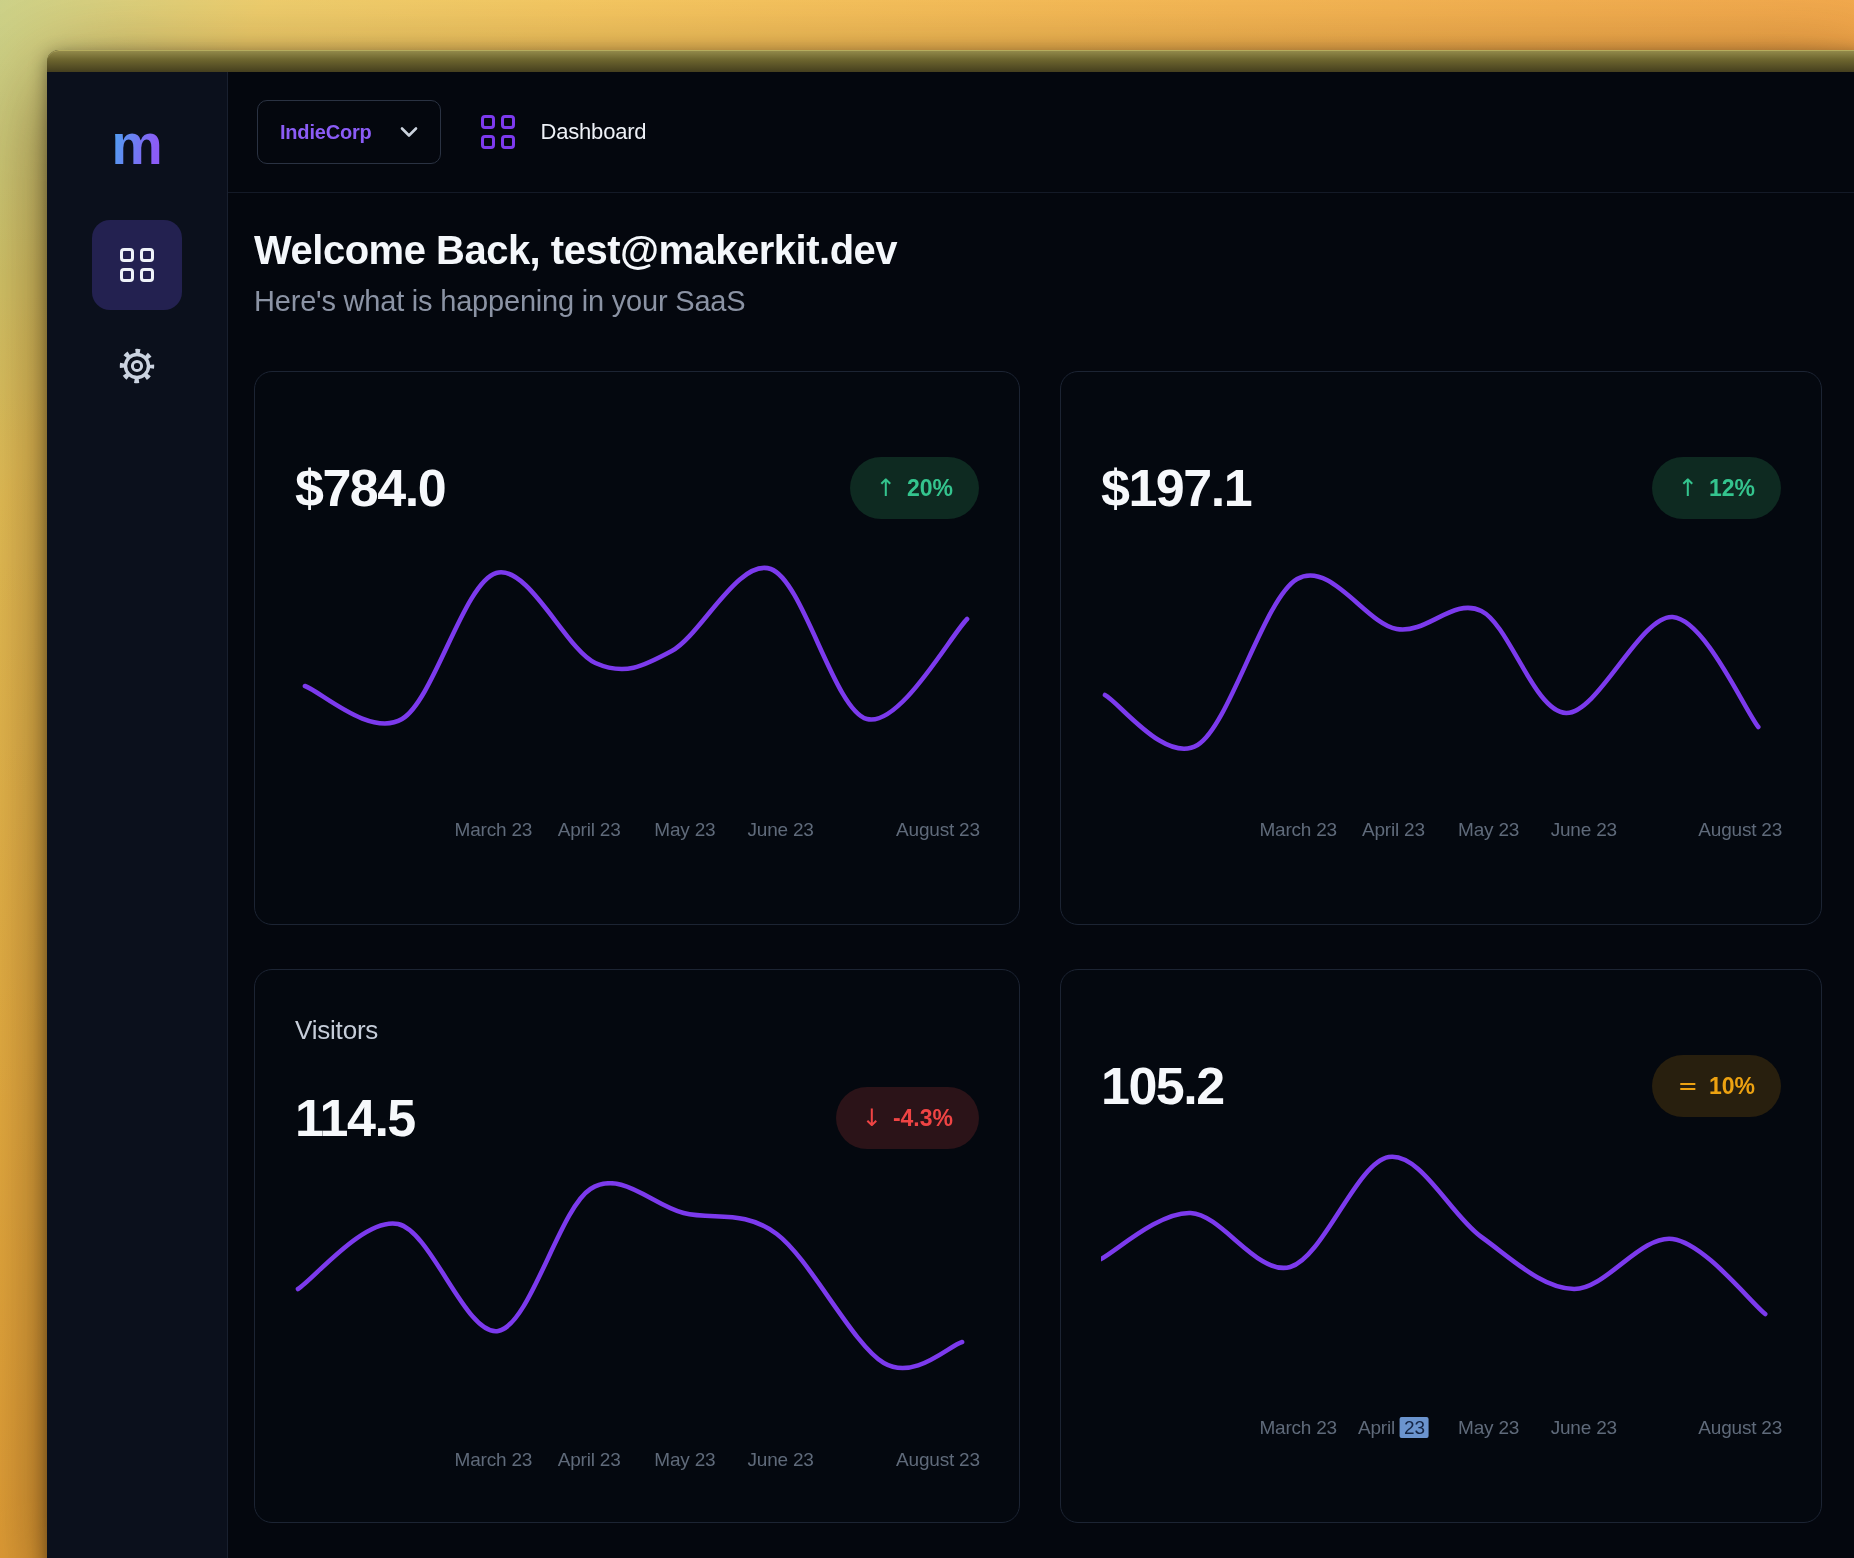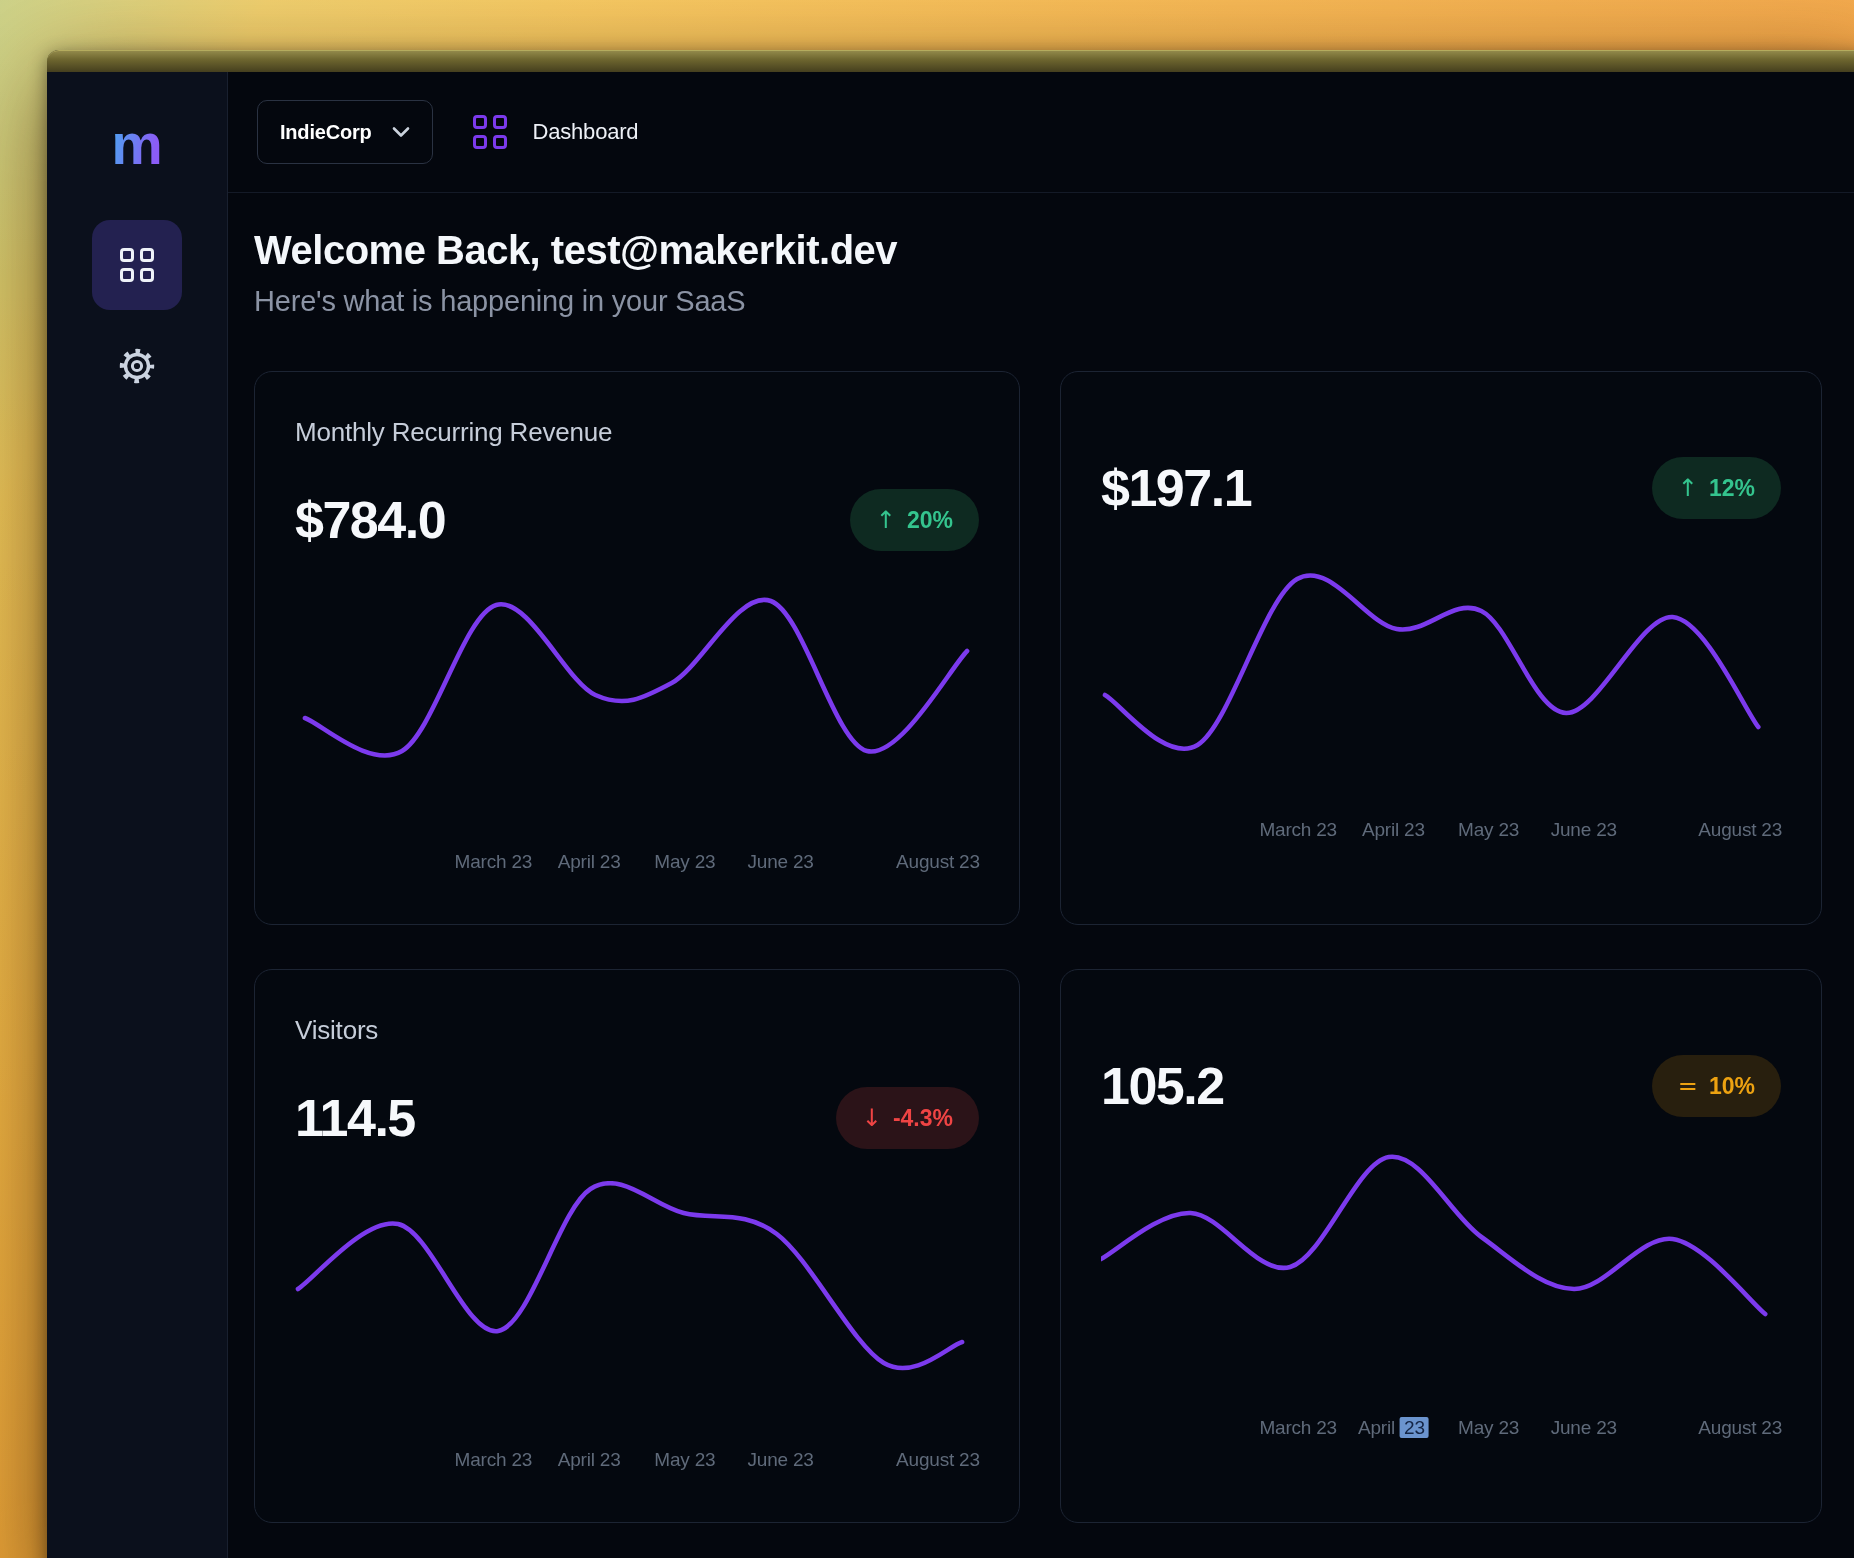--- a/index.html
+++ b/index.html
@@ -33,23 +33,23 @@
     display:flex;align-items:center;justify-content:center;cursor:pointer;}
   .grid-ico{display:grid;grid-template-columns:repeat(2,auto);gap:6px;}
   .grid-ico i{display:block;width:14px;height:14px;border:3px solid currentColor;border-radius:4px;box-sizing:border-box;}
   .ico-white{color:#eef2f8;}
   .ico-purple{color:#7c3aed;}
   .gear-btn{margin-top:34px;width:44px;height:44px;display:flex;align-items:center;justify-content:center;cursor:pointer;}
   
   .main{flex:1;display:flex;flex-direction:column;min-width:0;}
   .topbar{height:121px;flex:0 0 121px;border-bottom:1px solid #141a27;
     display:flex;align-items:center;padding-left:29px;box-sizing:border-box;}
-  .ws-btn{display:flex;align-items:center;gap:20px;height:64px;padding:0 22px;
+  .ws-btn{display:flex;align-items:center;gap:28px;height:64px;padding:0 22px;
     border:1px solid #2a3242;border-radius:10px;background:transparent;cursor:pointer;
-    font-size:20px;font-weight:600;color:#ffffff;letter-spacing:-.2px;}
+    font-size:20px;font-weight:600;color:#8b5cf6;letter-spacing:-.2px;}
   .page-head{display:flex;align-items:center;gap:26px;margin-left:40px;}
   .page-title{font-size:22px;font-weight:500;color:#eef1f7;letter-spacing:-.2px;}
   
   .content{padding:34px 0 0 26px;}
   .welcome-title{font-size:40px;font-weight:600;color:#f4f7fb;letter-spacing:-.5px;line-height:46px;}
   .welcome-sub{margin-top:10px;font-size:29px;color:#8b93a4;letter-spacing:-.2px;line-height:36px;}
   .cards{margin-top:52px;display:grid;grid-template-columns:766px 762px;column-gap:40px;row-gap:44px;}
   .card{height:554px;box-sizing:border-box;border:1px solid #1c2433;border-radius:18px;
     background:#04080f;padding:44px 40px 0 40px;display:flex;flex-direction:column;overflow:hidden;}
   .card-title{font-size:26px;color:#c6cdd9;letter-spacing:-.2px;line-height:32px;}
@@ -116,21 +116,20 @@
           <span class="page-title">Dashboard</span>
         </div>
       </div>
 
       <div class="content">
         <div class="welcome-title">Welcome Back, test@makerkit.dev</div>
         <div class="welcome-sub">Here's what is happening in your SaaS</div>
 
         <div class="cards" id="cards">
   <div class="card">
-    <div class="card-title">Monthly Recurring Revenue</div>
     <div class="value-row">
       <div class="card-value">$784.0</div>
       <span class="badge" style="background: rgb(14, 42, 33); color: rgb(52, 196, 142);">
         <span class="b-ico">↑</span>
         <span class="b-label">20%</span>
       </span>
     </div>
     <div class="chart-wrap">
       <svg viewBox="0 0 690 210" preserveAspectRatio="none">
         <path fill="none" stroke-width="4.6" stroke-linecap="round" stroke-linejoin="round" d="M 10,135 C 26.3,140.5 75.8,186.8 108,168 C 140.2,149.2 170.5,31.3 203,22 C 235.5,12.7 273.5,99.0 303,112 C 332.5,125.0 350.5,115.7 380,100 C 409.5,84.3 447.2,6.7 480,18 C 512.8,29.3 544.0,159.7 577,168 C 610.0,176.3 661.2,84.7 678,68" stroke="#7c3aed"></path>

